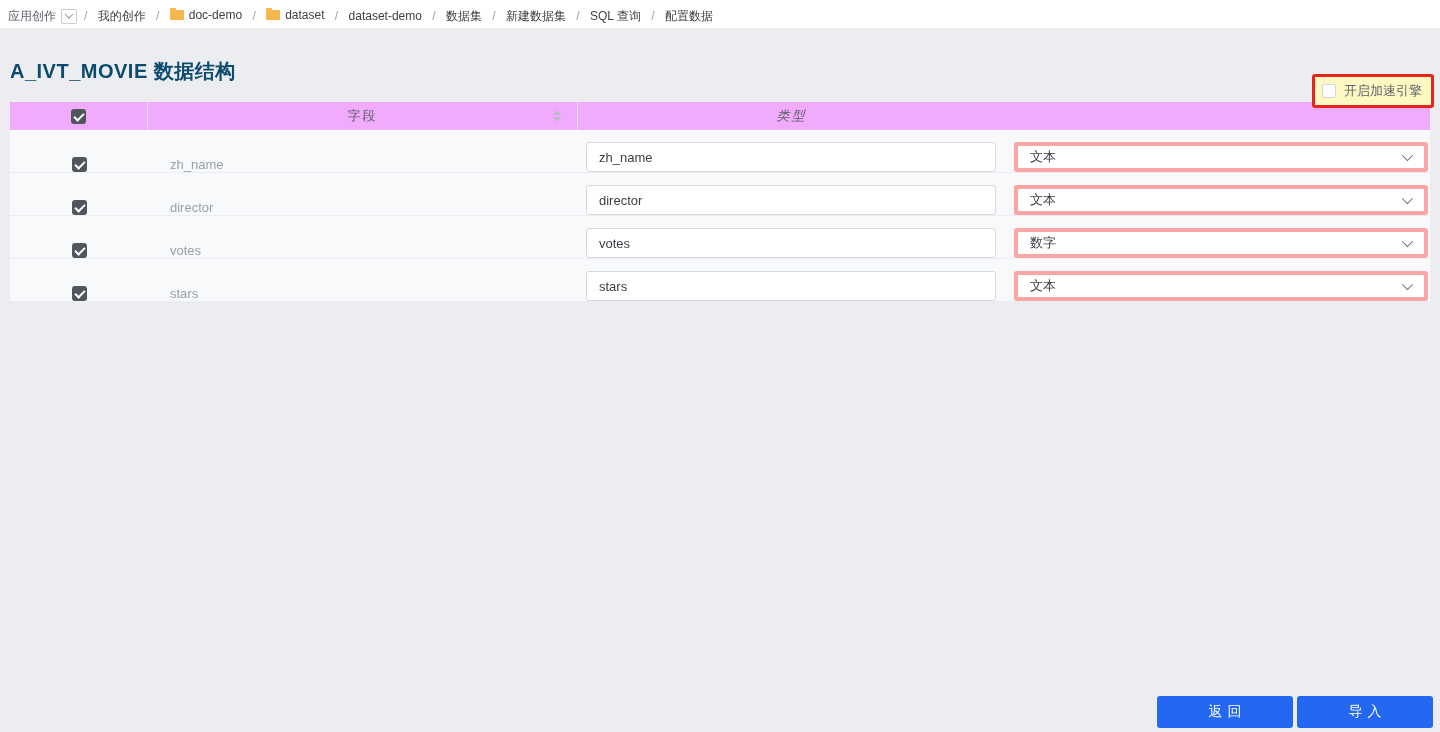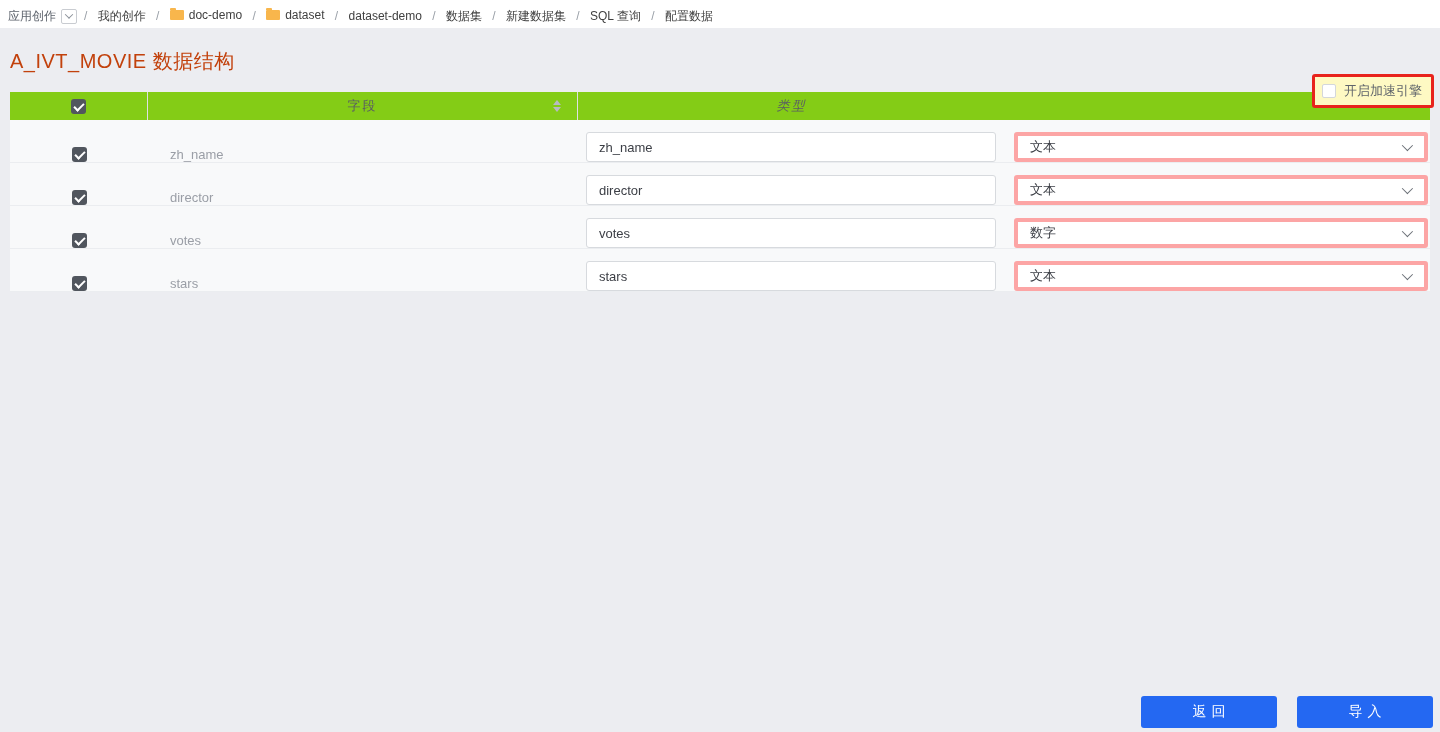--- a/index.html
+++ b/index.html
@@ -10,49 +10,49 @@
   .bc-root { color:#5d636c; }
   .bc-dd { width:16px; height:15px; border:1px solid #c9ccd1; border-radius:2px; background:#fff; display:inline-flex; align-items:center; justify-content:center; margin-left:5px; cursor:pointer; }
   .bc-dd .chev-s { width:6px; height:6px; border-right:1.2px solid #8a9099; border-bottom:1.2px solid #8a9099; transform:rotate(45deg) translate(-1px,-1px); }
   .bc-sep { color:#9aa0a8; margin:0 7px; }
   .bc-item { display:inline-flex; align-items:center; color:#404040; cursor:pointer; }
   .folder { width:14px; height:10px; background:#f8b64c; border-radius:1px; position:relative; margin-right:5px; display:inline-block; }
   .folder::before { content:""; position:absolute; top:-2px; left:0; width:6px; height:2px; background:#f8b64c; border-radius:1px 1px 0 0; }
 
   
   .content { position:absolute; top:28px; left:0; right:0; bottom:0; background:#ecedf1; }
-  .page-title { margin:20px 0 0 10px; font-size:20px; font-weight:400; color:#c2410c; letter-spacing:0.5px; }
+  .page-title { margin:30px 0 0 10px; font-size:20px; font-weight:700; color:#0c4a6e; letter-spacing:0.5px; }
 
   
   .accel-box { position:absolute; top:46px; right:6px; border:3px solid #e8231c; border-radius:3px; background:#fef9c3; display:flex; align-items:center; padding:5px 9px 5px 7px; }
   .cb-empty { width:14px; height:14px; background:#fff; border:1px solid #d4d7db; border-radius:2px; display:inline-block; cursor:pointer; }
   .accel-label { font-size:13px; color:#5f646b; margin-left:8px; }
 
   
   .dtable { margin:17px 10px 0 10px; width:1420px; }
-  .thead { display:grid; grid-template-columns:138px 430px 427px 425px; height:28px; background:#84cc16; }
+  .thead { display:grid; grid-template-columns:138px 430px 427px 425px; height:28px; background:#f0abfc; }
   .th { display:flex; align-items:center; justify-content:center; font-size:13px; color:#5b5e63; letter-spacing:2px; border-right:1px solid #dfe0e3; position:relative; }
   .th:last-child { border-right:none;font-style:italic; }
   .sort-caret { position:absolute; right:16px; top:50%; transform:translateY(-50%); display:flex; flex-direction:column; align-items:center; cursor:pointer; }
   .sort-caret .up { width:0; height:0; border-left:4px solid transparent; border-right:4px solid transparent; border-bottom:5px solid #b7bbc2; margin-bottom:2px; }
   .sort-caret .down { width:0; height:0; border-left:4px solid transparent; border-right:4px solid transparent; border-top:5px solid #b7bbc2; }
 
   .trow { display:grid; grid-template-columns:138px 430px 427px 425px; height:43px; background:#f8f9fa; border-bottom:1px solid #ebedf0; align-items:center; }
   .td { height:100%; display:flex; align-items:flex-end; }
   .td-check { justify-content:center; }
   .cb { width:15px; height:15px; background:#51565e; border-radius:3px; position:relative; display:inline-block; cursor:pointer; }
   .cb::after { content:""; position:absolute; left:5px; top:2px; width:4px; height:8px; border:solid #fff; border-width:0 2px 2px 0; transform:rotate(45deg); }
   .field-label { font-size:13px; color:#9a9ea6; padding-left:22px; }
   .alias-input { margin-left:8px; width:410px; height:30px; border:1px solid #d7dade; border-radius:3px; background:#fff; font-family:"Liberation Sans", sans-serif; font-size:13px; color:#3b3e45; padding:0 12px; outline:none; }
   .type-select { margin-left:9px; width:414px; height:30px; border:4px solid #fca5a5; border-radius:3px; background:#fff; display:flex; align-items:center; justify-content:space-between; padding:0 14px 0 12px; cursor:pointer;gap:32px; }
   .type-value { font-size:13px; color:#3b3e45; }
   .chev { width:8px; height:8px; border-right:1.5px solid #6a6f76; border-bottom:1.5px solid #6a6f76; transform:rotate(45deg) translateY(-2px); }
 
   
-  .footer-btns { position:absolute; right:7px; bottom:4px; display:flex; gap:20px; }
+  .footer-btns { position:absolute; right:7px; bottom:4px; display:flex; gap:4px; }
   .btn { width:136px; height:32px; background:#2468f2; border:none; border-radius:3px; color:#fff; font-family:"Liberation Sans", sans-serif; font-size:14px; letter-spacing:5px; padding-left:5px; cursor:pointer; display:flex; align-items:center; justify-content:center; }
 </style>
 </head>
 <body>
 
 <div class="topbar">
   <span class="bc-root">应用创作</span>
   <span class="bc-dd">
     <span class="chev-s"></span>
   </span>

